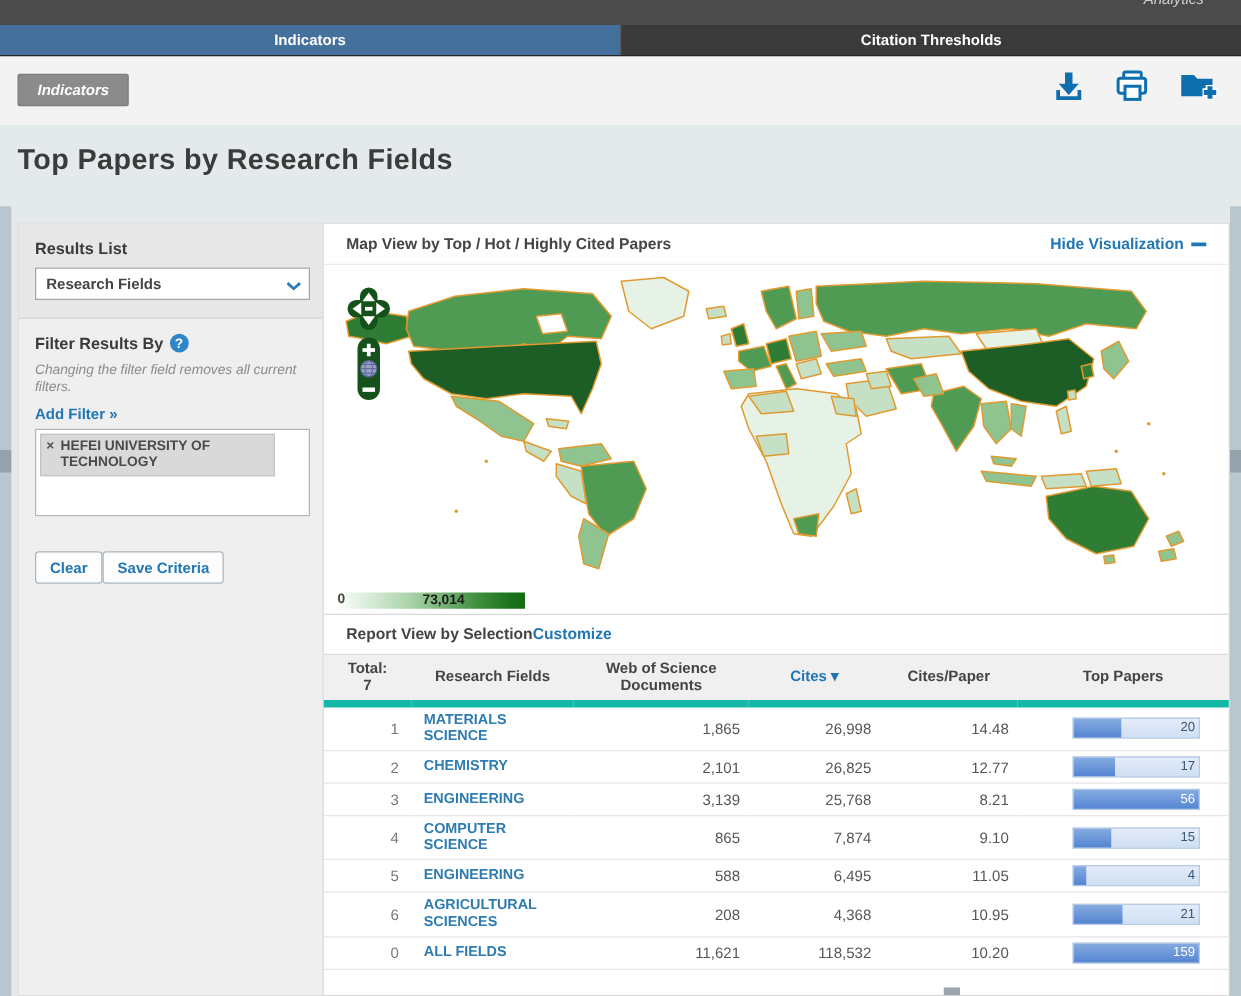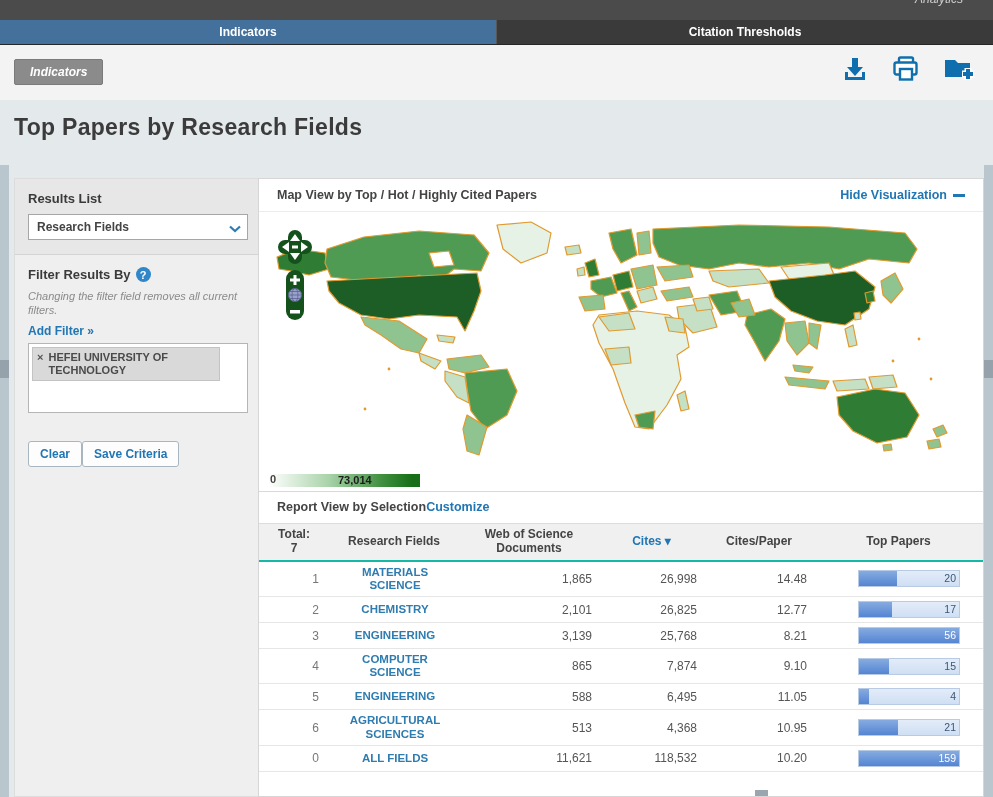--- a/index.html
+++ b/index.html
@@ -77,26 +77,26 @@
   .legend .l0{position:absolute;left:2px;top:-1px;font-size:11px;font-weight:bold;color:#444;}
   .legend .lmax{position:absolute;left:70px;top:0px;font-size:11px;font-weight:bold;color:#1c1c1c;}
   .report-header{position:absolute;top:312px;left:0;right:0;height:30px;border-top:1px solid #d9d9d9;
                  display:flex;align-items:center;padding:0 18px;
                  box-sizing:border-box;}
   
   .rtable{position:absolute;top:344px;left:0;right:0;border-collapse:collapse;width:100%;
           table-layout:fixed;font-size:12px;color:#555;}
   .rtable col.c1{width:70px;} .rtable col.c2{width:130px;} .rtable col.c3{width:140px;}
   .rtable col.c4{width:105px;} .rtable col.c5{width:110px;} .rtable col.c6{width:169px;}
-  .rtable thead td{background:#f0f0f0;border-top:1px solid #dcdcdc;border-bottom:2px solid #14b8a6;
+  .rtable thead td{background:#f0f0f0;border-top:1px solid #dcdcdc;border-bottom:6px solid #14b8a6;
                    font-weight:bold;color:#444;text-align:center;padding:4px 2px;line-height:1.15;}
   .rtable thead .cites-h{color:var(--accent);cursor:pointer;}
   .rtable tbody td{border-bottom:1px solid #e6e6e6;padding:4px 0;vertical-align:middle;}
   .td-rank{text-align:right;padding-right:10px !important;color:#777;}
-  .td-field{padding-left:10px !important;text-align:center;}
+  .td-field{padding-left:10px !important;}
   .fieldlink{display:block;width:112px;color:var(--field-link);font-weight:bold;font-size:11.5px;
              line-height:1.15;cursor:pointer;}
   .td-num{text-align:right;padding-right:7px !important;}
   .td-bar{padding-right:23px !important;text-align:center;}
   .bar{position:relative;width:100px;height:15px;margin-left:auto;border:1px solid #b8cae4;
        background:linear-gradient(#e3ecf9,#cfdff3);}
   .bar-fill{position:absolute;left:0;top:0;bottom:0;
             background:linear-gradient(var(--bar-fill-a),var(--bar-fill-b));}
   .bar-val{position:absolute;right:3px;top:0;line-height:15px;font-size:10.5px;color:#3a5676;}
   .bar.full .bar-val{color:#fff;}
@@ -413,21 +413,21 @@
         <span class="bar-val">4</span>
       </div>
     </td>
   </tr>
 
   <tr>
     <td class="td-rank"><span>6</span></td>
     <td class="td-field">
       <span class="fieldlink">AGRICULTURAL SCIENCES</span>
     </td>
-    <td class="td-num"><span>513</span></td>
+    <td class="td-num"><span>208</span></td>
     <td class="td-num"><span>4,368</span></td>
     <td class="td-num"><span>10.95</span></td>
     <td class="td-bar">
       <div class="bar">
         <div class="bar-fill" style="width: 39%;"></div>
         <span class="bar-val">21</span>
       </div>
     </td>
   </tr>
 

